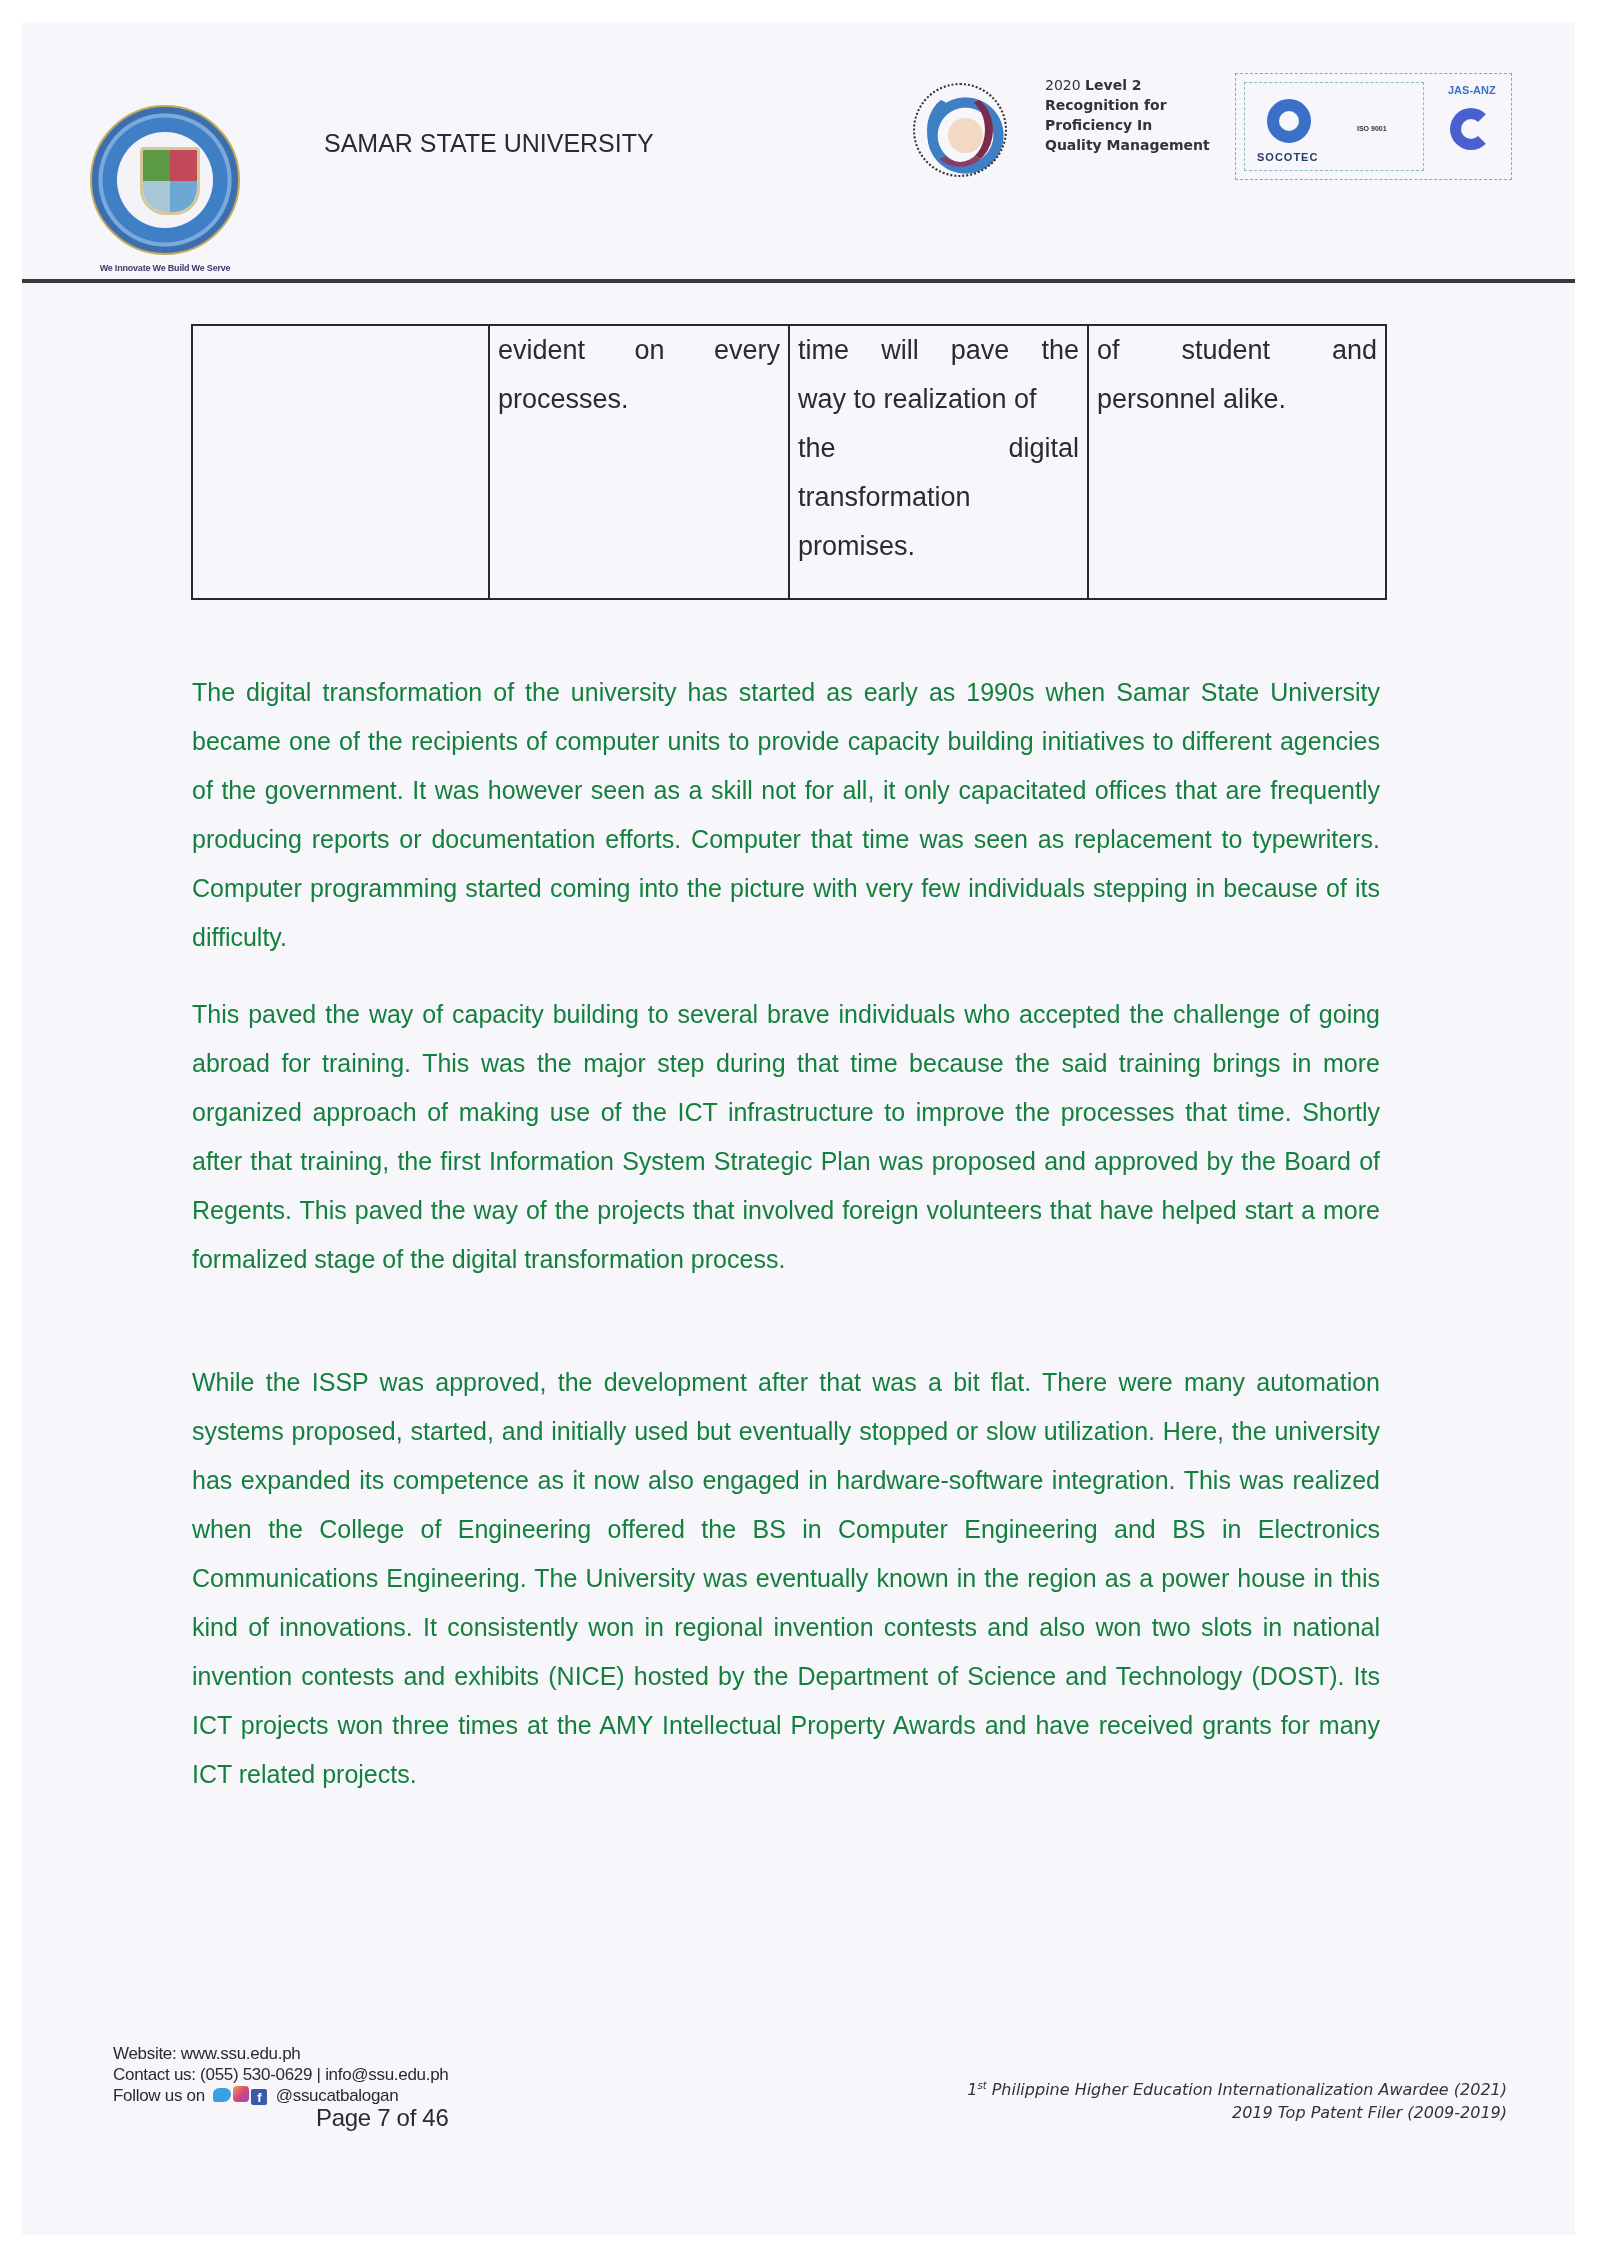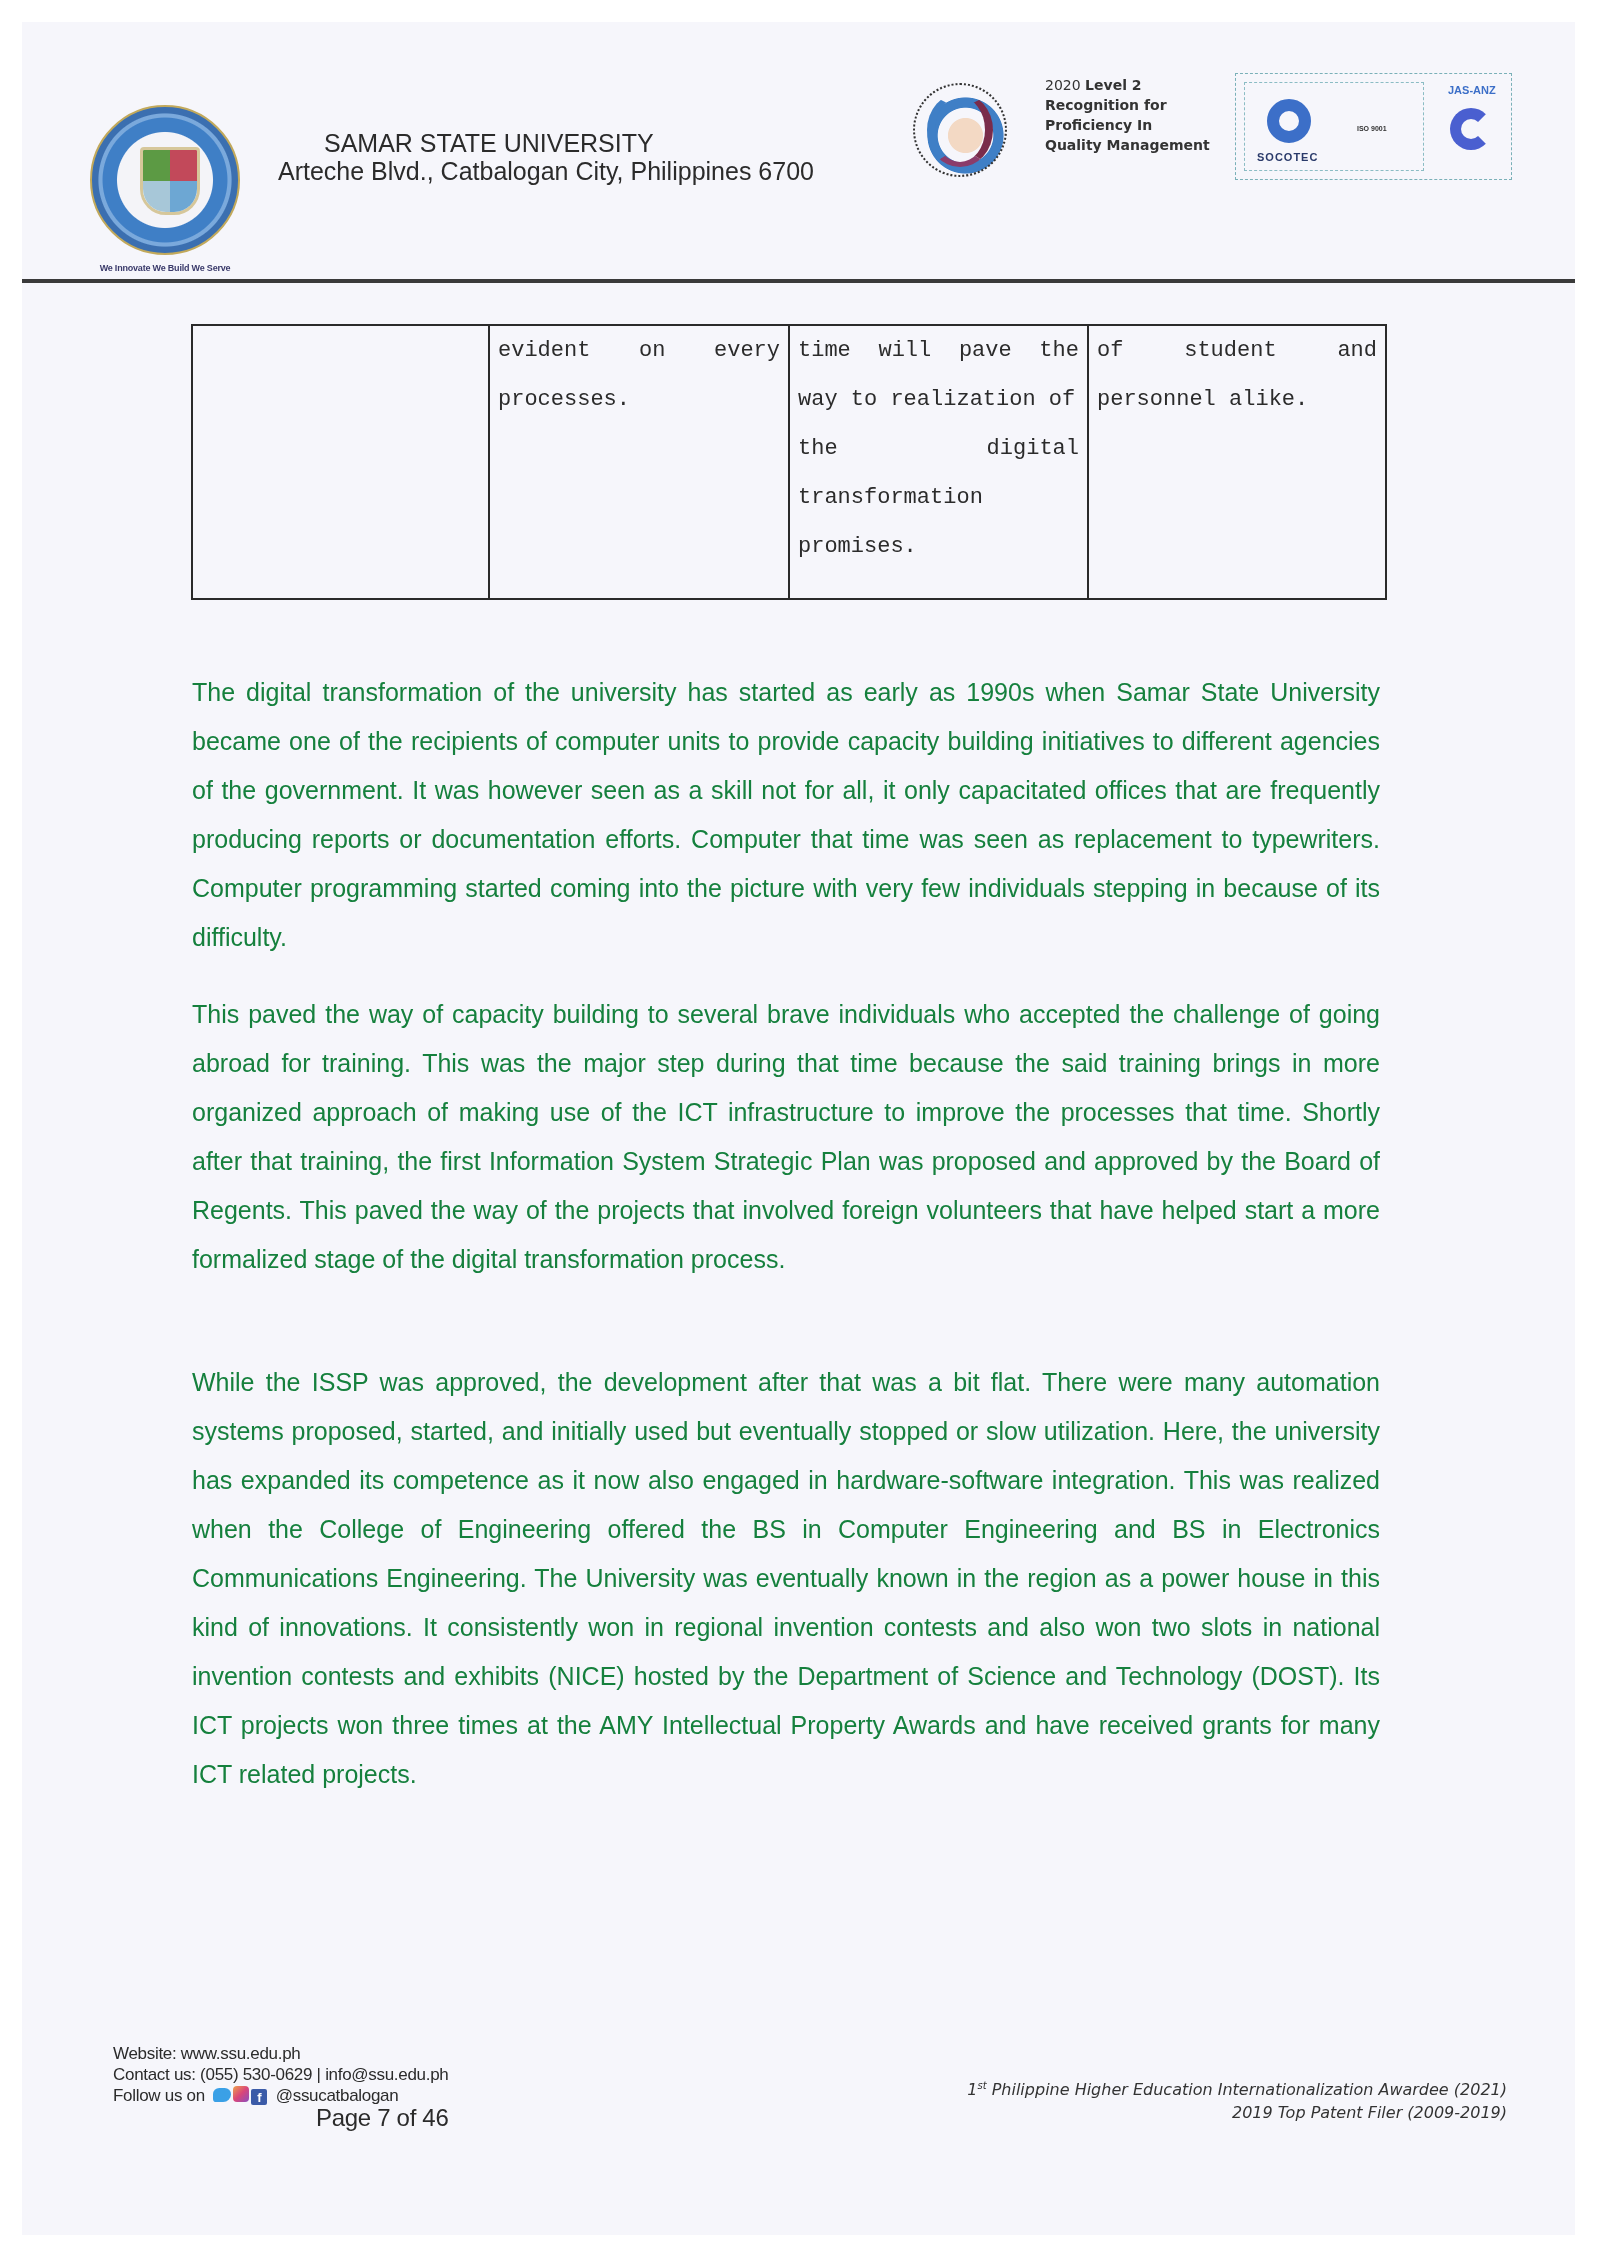--- a/index.html
+++ b/index.html
@@ -35,21 +35,21 @@
   .socotec-c { position:absolute; left:22px; top:16px; width:44px; height:44px; border-radius:50%; border:12px solid #3c6fc8; box-sizing:border-box; }
   .socotec-label { position:absolute; left:12px; top:68px; font-size:11px; font-weight:bold; color:#2a3a6a; letter-spacing:1px; }
   .iso-label { position:absolute; left:112px; top:42px; font-size:7px; font-weight:bold; color:#333; }
   .jas-label { position:absolute; left:212px; top:10px; font-size:11px; font-weight:bold; color:#3c6fc8; }
   .jas-c { position:absolute; left:214px; top:34px; width:42px; height:42px; border-radius:50%; border:11px solid #4a5fd0; border-right-color:transparent; box-sizing:border-box; }
 
   .header-rule { position:absolute; left:22px; top:279px; width:1553px; height:4px; background:#3a3a3a; }
 
   
   .cont-table { position:absolute; left:191px; top:324px; border-collapse:collapse; }
-  .cont-table td { border:2px solid #2a2a2a; vertical-align:top; padding:0 8px; font-size:22px; line-height:49px; color:#2b2b2b; text-align:justify; text-align-last:left;font-family:Liberation Mono, monospace; }
+  .cont-table td { border:2px solid #2a2a2a; vertical-align:top; padding:0 8px; font-size:27px; line-height:49px; color:#2b2b2b; text-align:justify; text-align-last:left; }
   .cont-table tr { height:274px; }
   .just-line { display:flex; justify-content:space-between; }
 
   
   .body-text { position:absolute; left:192px; width:1188px; font-size:25px; line-height:49px; color:#15803d; text-align:justify; }
   .p1 { top:668px; }
   .p2 { top:990px; }
   .p3 { top:1358px; }
 
   
@@ -74,21 +74,20 @@
         <div class="q2"></div>
         <div class="q3"></div>
         <div class="q4"></div>
     </div>
   </div>
   <div class="motto">We Innovate We Build We Serve</div>
 </div>
 
 <div class="univ-block">
   <div class="univ-name">SAMAR STATE UNIVERSITY</div>
-  <div class="univ-addr">Arteche Blvd., Catbalogan City, Philippines 6700</div>
 </div>
 
 <div class="award-logo">
   <div class="ring"></div>
   <div class="arc"></div>
 </div>
 <div class="award-text">
   <div><span>2020</span> <b>Level 2</b></div>
   <div><b>Recognition for</b></div>
   <div><b>Proficiency In</b></div>

